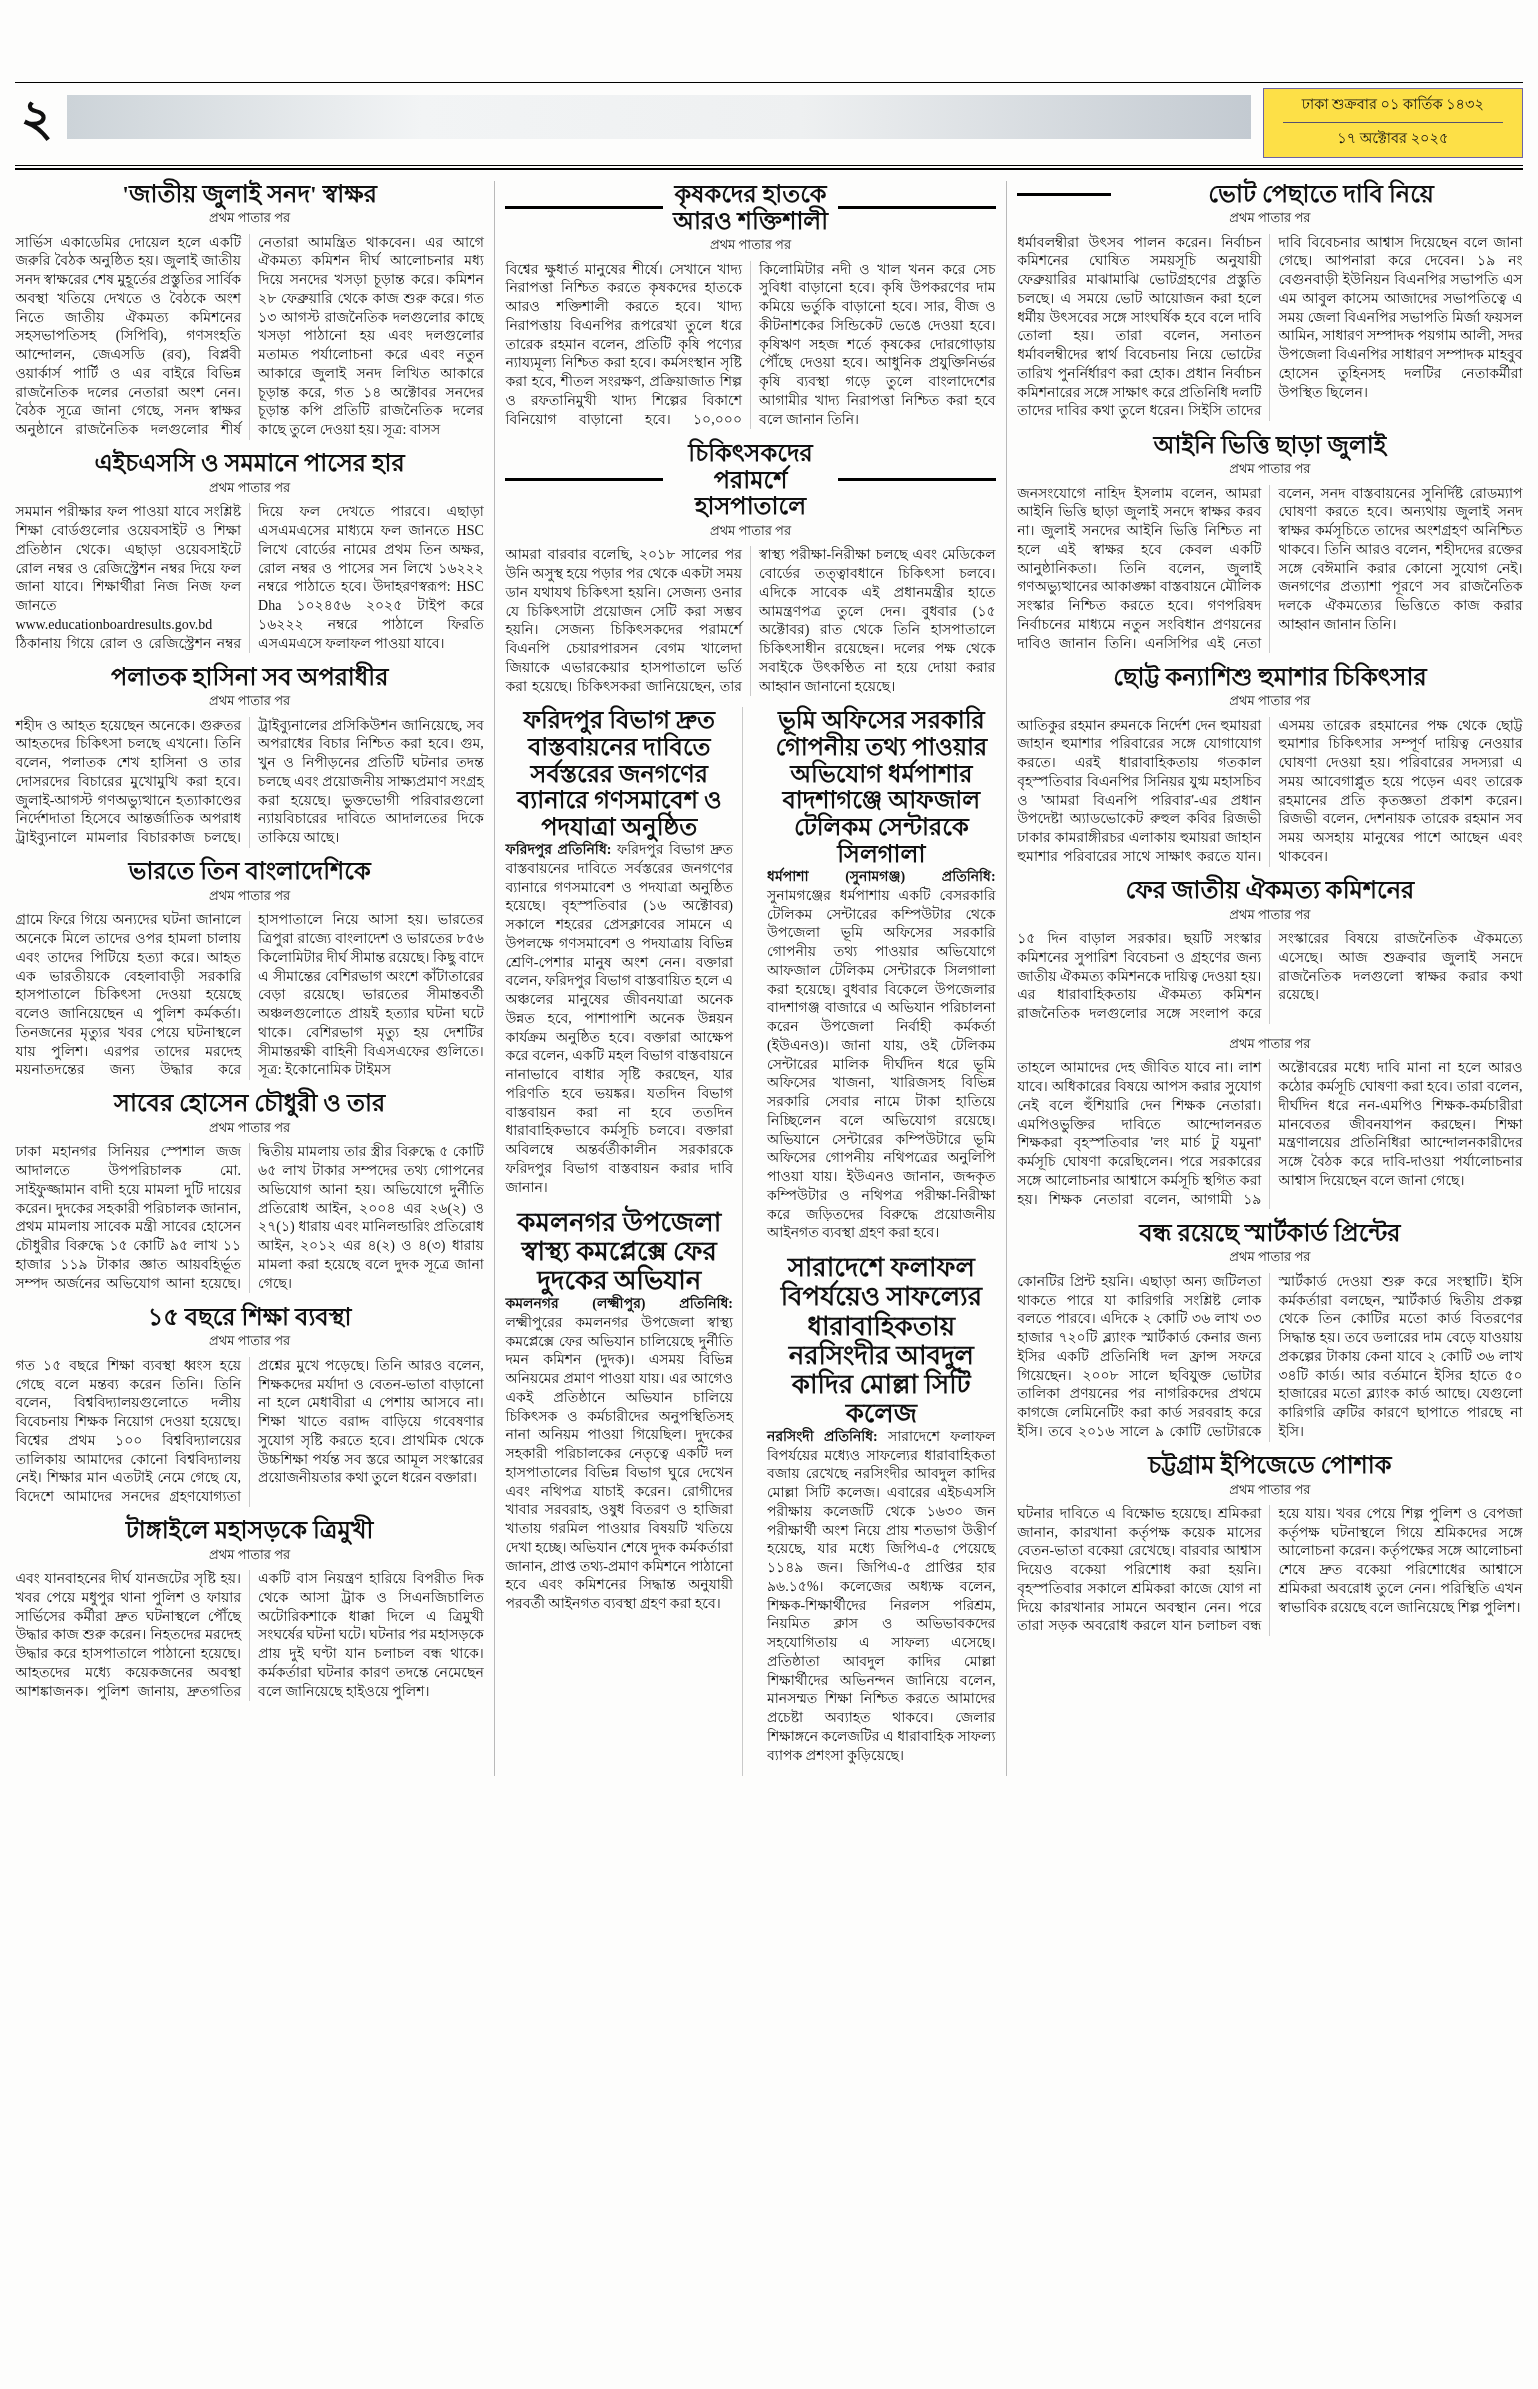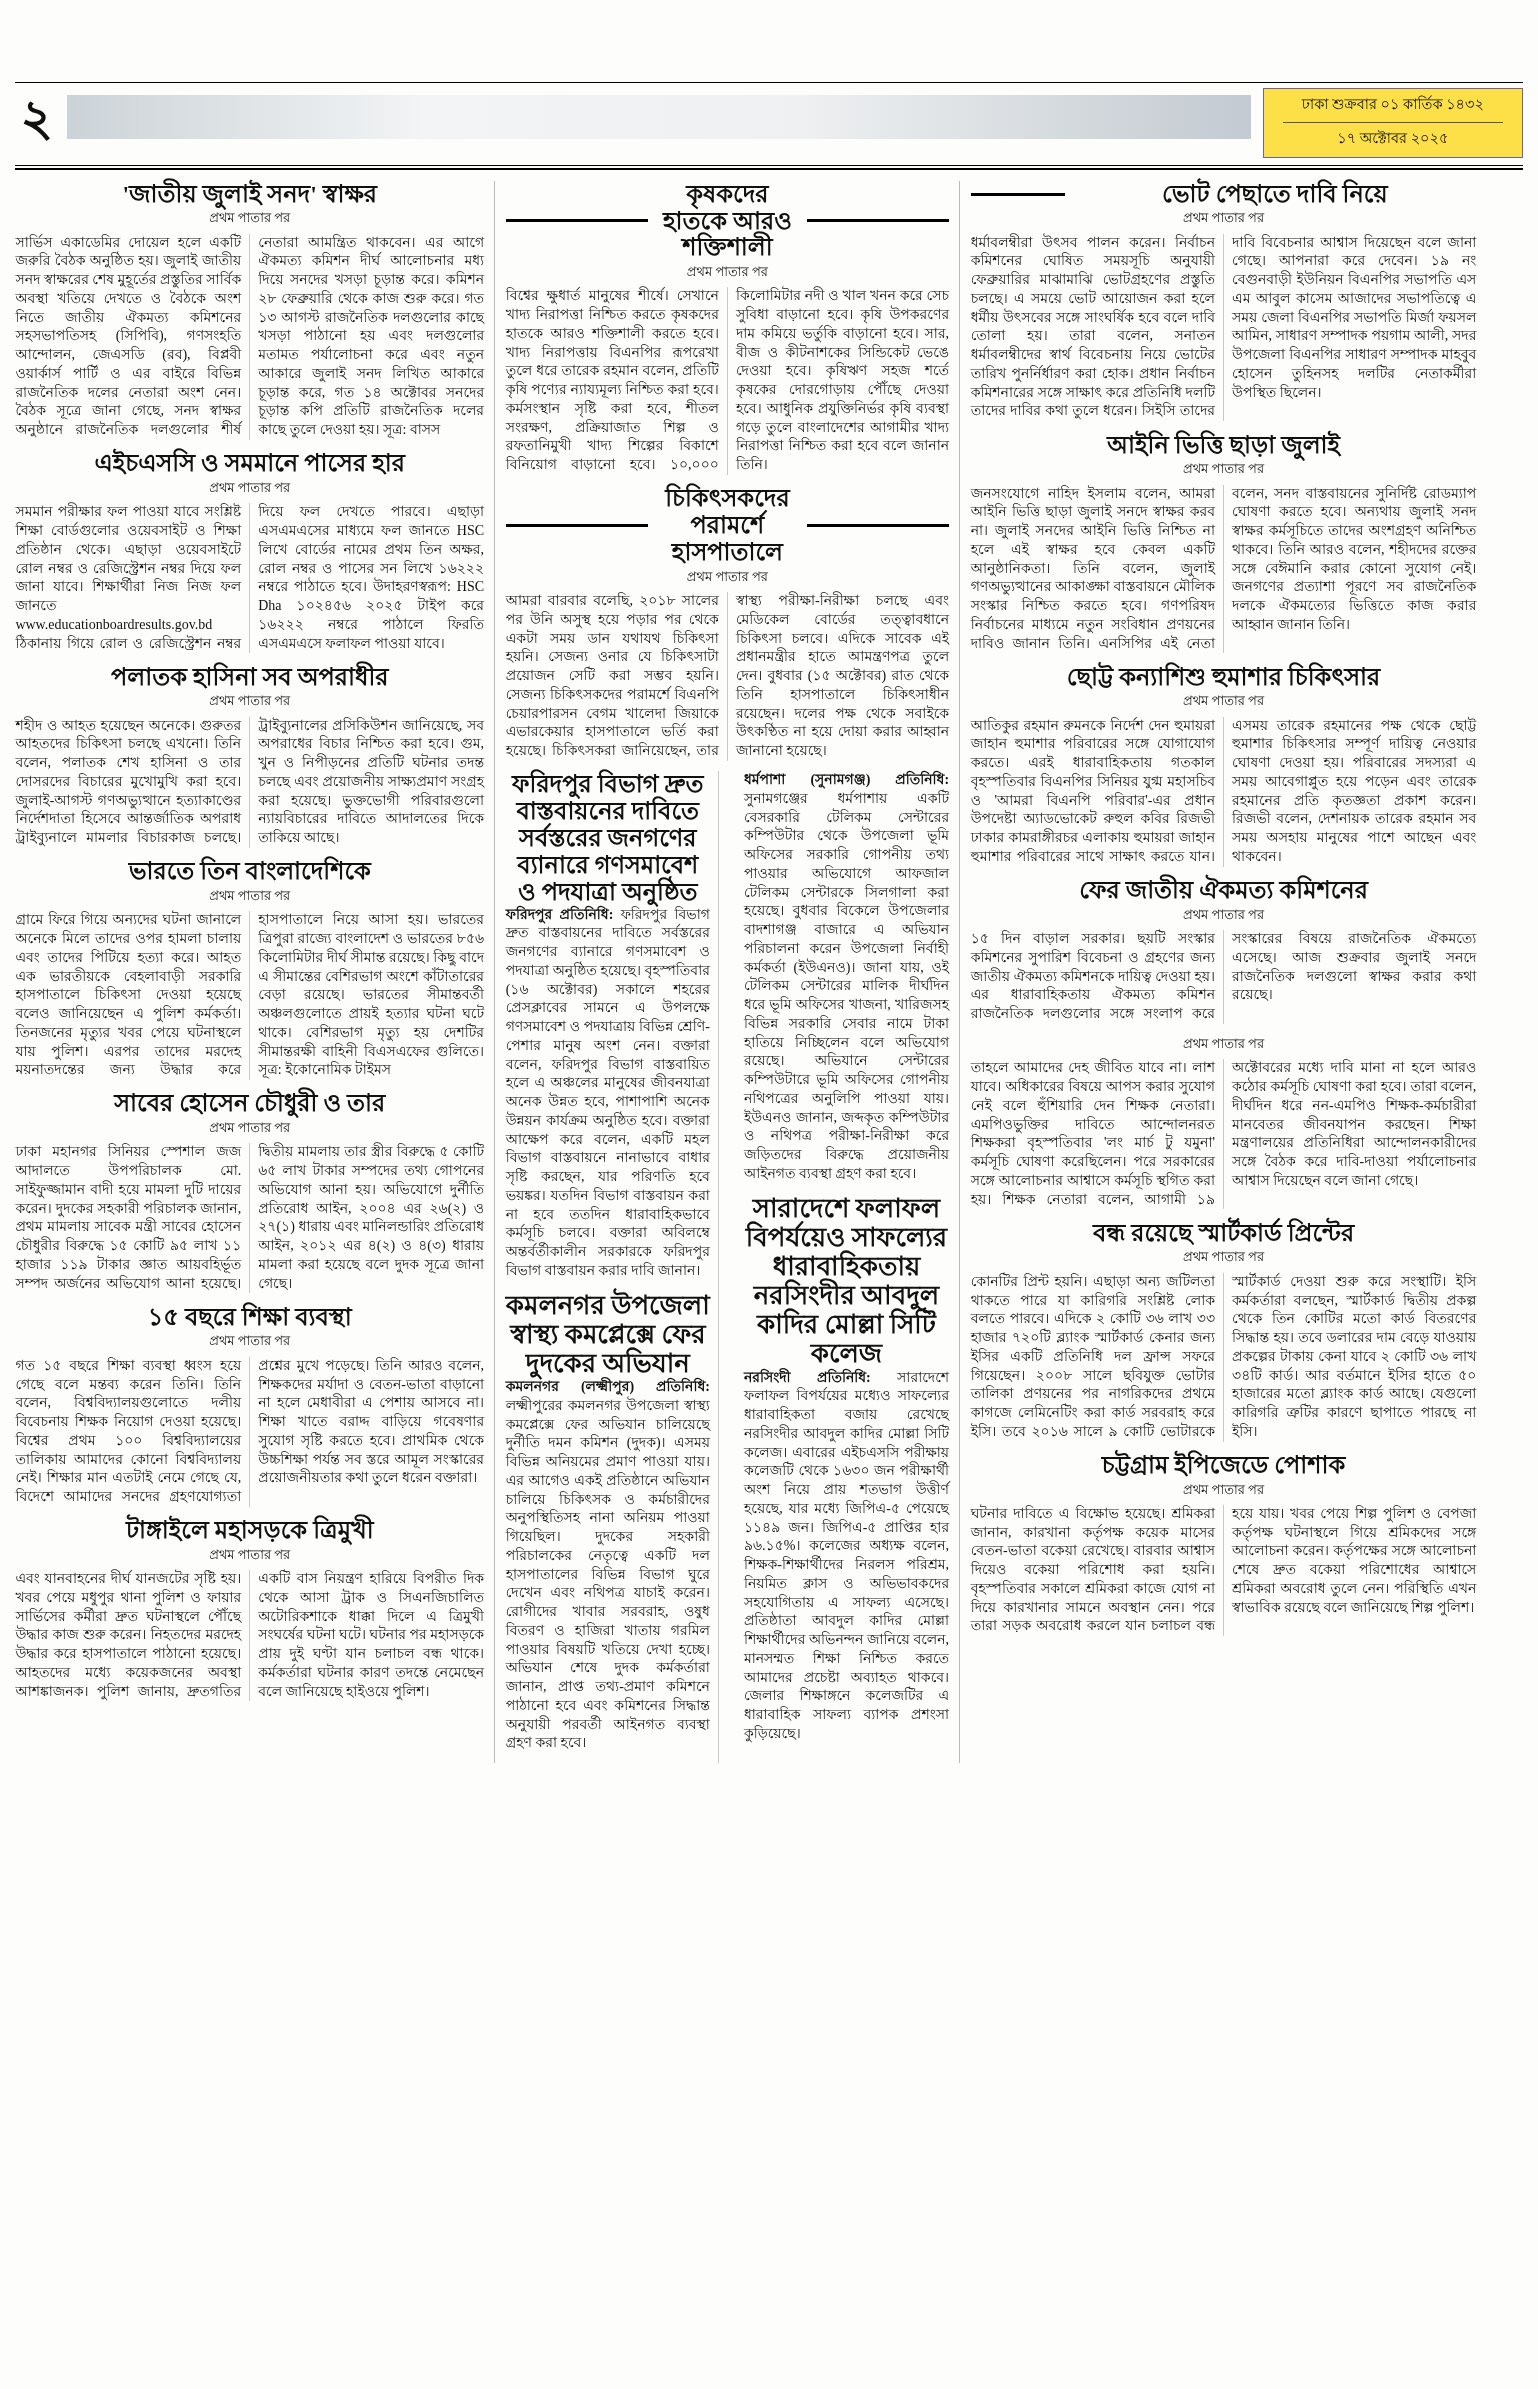--- a/index.html
+++ b/index.html
@@ -27,21 +27,21 @@
   .datebox{
     width:244px;margin-top:1.7px;border:1.7px solid #6c63a5;background:#fde047;
     text-align:center;font-size:14.5px;padding:4.3px 6.8px 6px 6.8px;
   }
   .date-sep{border-top:0.9px solid #55516f;margin:4.3px 12px;}
   .double-rule{margin:6.8px 15.4px 10.3px 15.4px;height:2.6px;border-top:0.9px solid #000;border-bottom:2.6px solid #000;}
   
   .content{display:flex;margin:0 15.4px;align-items:stretch;}
   .group{box-sizing:border-box;}
   .group-left{width:479px;padding-right:10.3px;}
-  .group-middle{width:466px;padding:0 10.3px;border-left:0.9px solid #b9b9b9;border-right:0.9px solid #b9b9b9;}
+  .group-middle{width:513px;padding:0 10.3px;border-left:0.9px solid #b9b9b9;border-right:0.9px solid #b9b9b9;}
   .group-right{width:516px;padding-left:10.3px;}
   
   .story{margin-bottom:10.3px;}
   .headline-row{display:flex;align-items:center;gap:8.5px;}
   .headline{
     margin:0;text-align:center;font-weight:bold;font-size:24px;line-height:1.12;flex:1;
   }
   .subcol .headline{font-size:24px;}
   .headline.heavy{font-size:26px;}
   .hrule{flex:1;border-top:3.4px solid #000;min-width:34px;}
@@ -172,20 +172,23 @@
             <div class="headline-row">
                 <h2 class="headline heavy">কমলনগর উপজেলা স্বাস্থ্য কমপ্লেক্সে ফের দুদকের অভিযান</h2>
               </div>
             <p class="body"><strong class="dateline">কমলনগর (লক্ষ্মীপুর) প্রতিনিধি:</strong><span> লক্ষ্মীপুরের কমলনগর উপজেলা স্বাস্থ্য কমপ্লেক্সে ফের অভিযান চালিয়েছে দুর্নীতি দমন কমিশন (দুদক)। এসময় বিভিন্ন অনিয়মের প্রমাণ পাওয়া যায়। এর আগেও একই প্রতিষ্ঠানে অভিযান চালিয়ে চিকিৎসক ও কর্মচারীদের অনুপস্থিতিসহ নানা অনিয়ম পাওয়া গিয়েছিল। দুদকের সহকারী পরিচালকের নেতৃত্বে একটি দল হাসপাতালের বিভিন্ন বিভাগ ঘুরে দেখেন এবং নথিপত্র যাচাই করেন। রোগীদের খাবার সরবরাহ, ওষুধ বিতরণ ও হাজিরা খাতায় গরমিল পাওয়ার বিষয়টি খতিয়ে দেখা হচ্ছে। অভিযান শেষে দুদক কর্মকর্তারা জানান, প্রাপ্ত তথ্য-প্রমাণ কমিশনে পাঠানো হবে এবং কমিশনের সিদ্ধান্ত অনুযায়ী পরবর্তী আইনগত ব্যবস্থা গ্রহণ করা হবে।</span></p>
           </article>
 
         </div>
         <div class="subcol second">
 
           <article class="story">
+            <div class="headline-row">
+                <h2 class="headline">ভূমি অফিসের সরকারি গোপনীয় তথ্য পাওয়ার অভিযোগ ধর্মপাশার বাদশাগঞ্জে আফজাল টেলিকম সেন্টারকে সিলগালা</h2>
+              </div>
             <p class="body"><strong class="dateline">ধর্মপাশা (সুনামগঞ্জ) প্রতিনিধি:</strong><span> সুনামগঞ্জের ধর্মপাশায় একটি বেসরকারি টেলিকম সেন্টারের কম্পিউটার থেকে উপজেলা ভূমি অফিসের সরকারি গোপনীয় তথ্য পাওয়ার অভিযোগে আফজাল টেলিকম সেন্টারকে সিলগালা করা হয়েছে। বুধবার বিকেলে উপজেলার বাদশাগঞ্জ বাজারে এ অভিযান পরিচালনা করেন উপজেলা নির্বাহী কর্মকর্তা (ইউএনও)। জানা যায়, ওই টেলিকম সেন্টারের মালিক দীর্ঘদিন ধরে ভূমি অফিসের খাজনা, খারিজসহ বিভিন্ন সরকারি সেবার নামে টাকা হাতিয়ে নিচ্ছিলেন বলে অভিযোগ রয়েছে। অভিযানে সেন্টারের কম্পিউটারে ভূমি অফিসের গোপনীয় নথিপত্রের অনুলিপি পাওয়া যায়। ইউএনও জানান, জব্দকৃত কম্পিউটার ও নথিপত্র পরীক্ষা-নিরীক্ষা করে জড়িতদের বিরুদ্ধে প্রয়োজনীয় আইনগত ব্যবস্থা গ্রহণ করা হবে।</span></p>
           </article>
 
           <article class="story">
             <div class="headline-row">
                 <h2 class="headline heavy">সারাদেশে ফলাফল বিপর্যয়েও সাফল্যের ধারাবাহিকতায় নরসিংদীর আবদুল কাদির মোল্লা সিটি কলেজ</h2>
               </div>
             <p class="body"><strong class="dateline">নরসিংদী প্রতিনিধি:</strong><span> সারাদেশে ফলাফল বিপর্যয়ের মধ্যেও সাফল্যের ধারাবাহিকতা বজায় রেখেছে নরসিংদীর আবদুল কাদির মোল্লা সিটি কলেজ। এবারের এইচএসসি পরীক্ষায় কলেজটি থেকে ১৬৩০ জন পরীক্ষার্থী অংশ নিয়ে প্রায় শতভাগ উত্তীর্ণ হয়েছে, যার মধ্যে জিপিএ-৫ পেয়েছে ১১৪৯ জন। জিপিএ-৫ প্রাপ্তির হার ৯৬.১৫%। কলেজের অধ্যক্ষ বলেন, শিক্ষক-শিক্ষার্থীদের নিরলস পরিশ্রম, নিয়মিত ক্লাস ও অভিভাবকদের সহযোগিতায় এ সাফল্য এসেছে। প্রতিষ্ঠাতা আবদুল কাদির মোল্লা শিক্ষার্থীদের অভিনন্দন জানিয়ে বলেন, মানসম্মত শিক্ষা নিশ্চিত করতে আমাদের প্রচেষ্টা অব্যাহত থাকবে। জেলার শিক্ষাঙ্গনে কলেজটির এ ধারাবাহিক সাফল্য ব্যাপক প্রশংসা কুড়িয়েছে।</span></p>
           </article>
 

